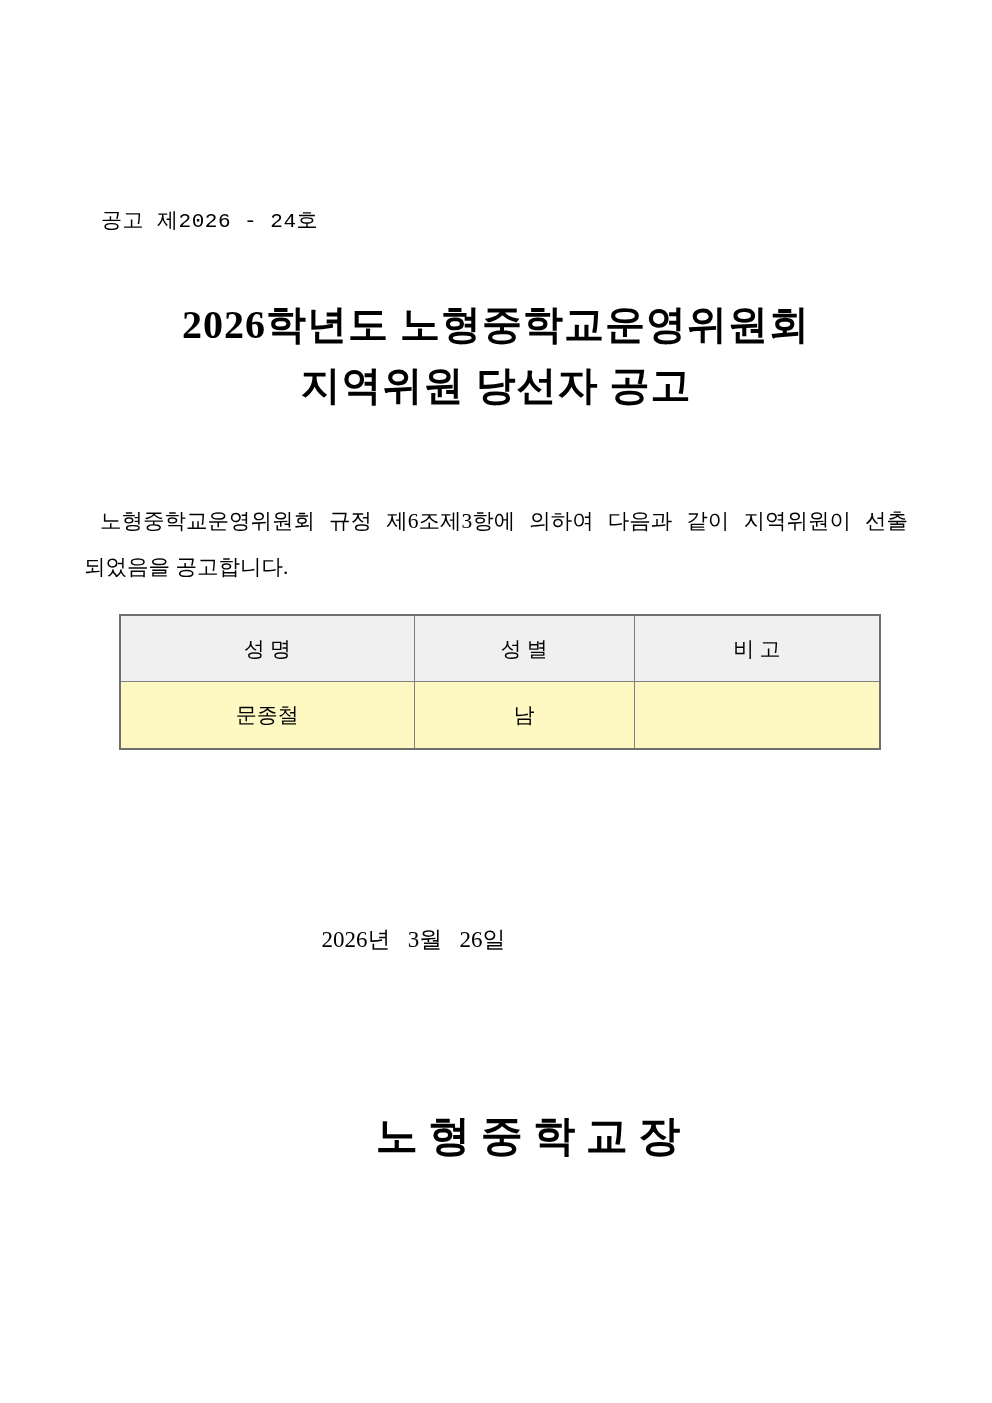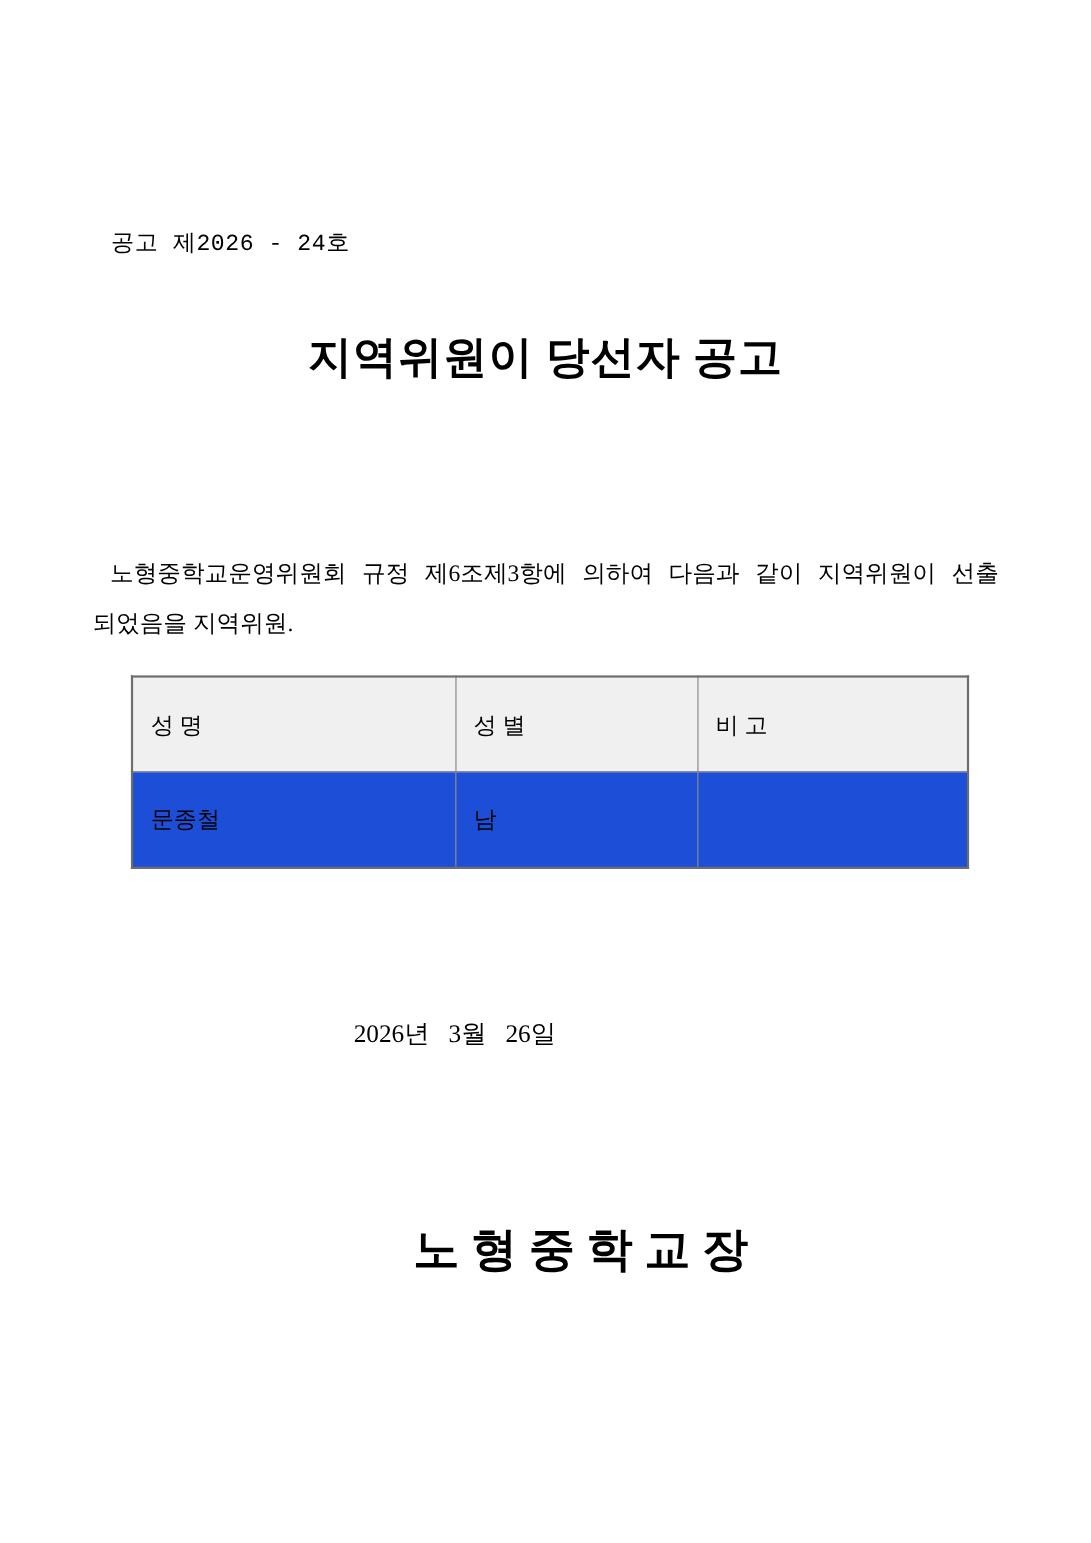--- a/index.html
+++ b/index.html
@@ -65,30 +65,30 @@
     top: 614px;
     border-collapse: collapse;
     border: 2px solid #6e6e6e;
     table-layout: fixed;
   }
   .committee-table th,
   .committee-table td {
     border: 1px solid #808080;
     font-size: 21px;
     font-weight: normal;
-    text-align: left;
+    text-align: center;
     vertical-align: middle;
-    padding: 16px;
+    padding: 6px;
     white-space: pre;
   }
   .committee-table th {
     background: #f0f0f0;
     height: 53px;
   }
-  .committee-table td { height: 54px; background: #1d4ed8; margin-top: 16px; }
+  .committee-table td { height: 54px; background: #fef9c3; margin-top: 16px; }
   .col-name   { width: 294px; }
   .col-gender { width: 220px; }
   .col-note   { width: 246px; }
   .date-line {
     position: absolute;
     left: 0;
     top: 924px;
     width: 827px;
     text-align: center;
     font-size: 23px;
@@ -107,26 +107,27 @@
   }
 </style>
 </head>
 <body>
 
 <div class="page">
 
   <div class="doc-number">공고 제2026 - 24호</div>
 
   <div class="title-block">
-    <div class="title-line">지역위원이 당선자 공고</div>
+    <div class="title-line">2026학년도 노형중학교운영위원회</div>
+    <div class="title-line">지역위원 당선자 공고</div>
   </div>
 
   <div class="body-par">
     <div class="body-line1">노형중학교운영위원회 규정 제6조제3항에 의하여 다음과 같이 지역위원이 선출</div>
-    <div class="body-line2">되었음을 지역위원.</div>
+    <div class="body-line2">되었음을 공고합니다.</div>
   </div>
 
   <table class="committee-table">
     <colgroup>
       <col class="col-name">
       <col class="col-gender">
       <col class="col-note">
     </colgroup>
     <thead>
       <tr>

